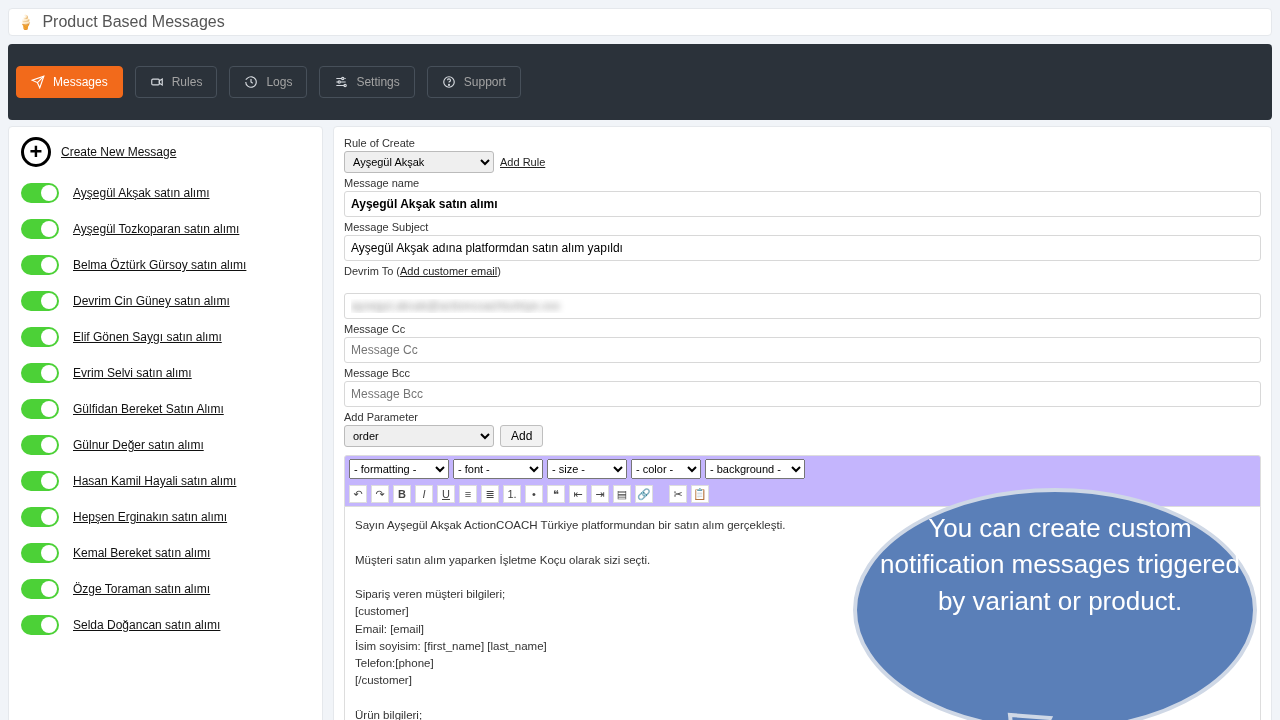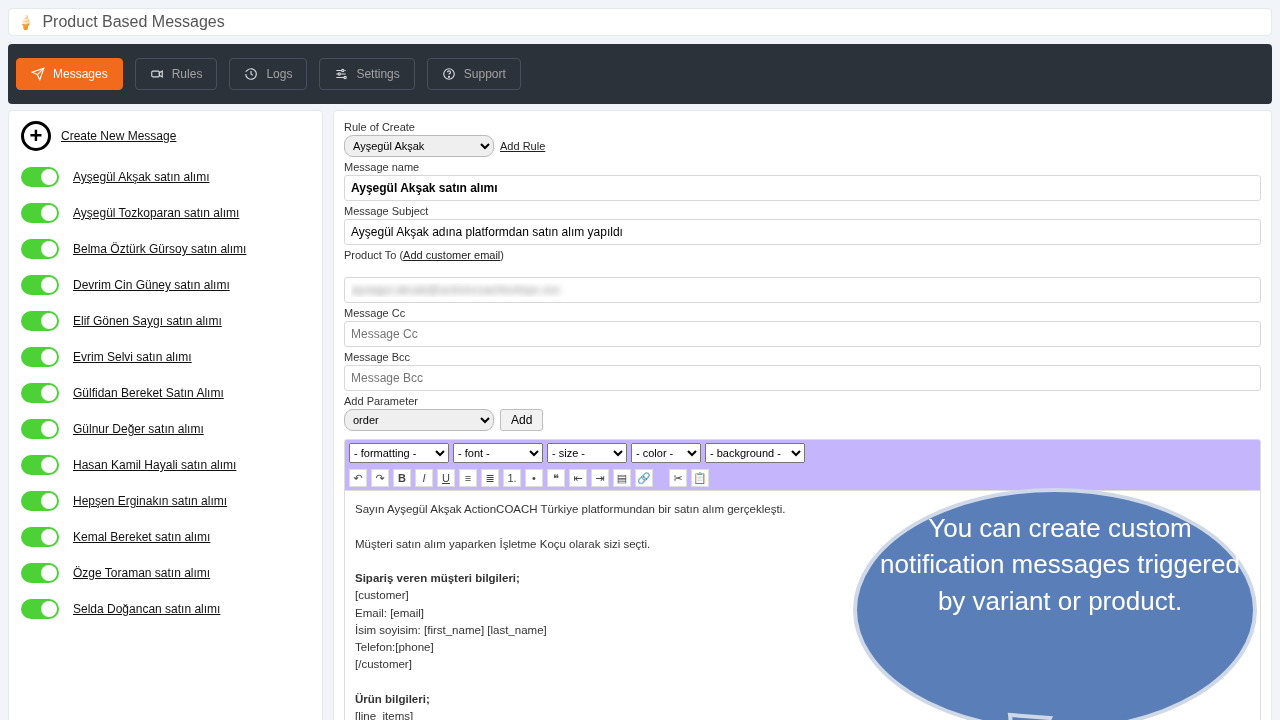--- a/index.html
+++ b/index.html
@@ -2,53 +2,53 @@
 <html><head>
 <meta charset="utf-8">
 <style>
   * { box-sizing: border-box; margin: 0; padding: 0; }
   body { font-family: Verdana, Geneva, sans-serif; font-size: 12px; background: #f1f4f8; color: #333; width:1280px; height:720px; overflow:hidden; position:relative; }
 
   .topbar { background:#fff; border:1px solid #e5e8ec; border-radius:4px; margin:8px; padding:4px 8px; display:flex; align-items:center; gap:8px; height:28px; }
   .topbar .logo { font-size:14px; }
   .topbar .title { font-size:16px; color:#555; }
 
-  .nav { background:#2b323a; margin:4px 8px; border-radius:4px; display:flex; gap:12px; padding:14px 8px; }
+  .nav { background:#2b323a; margin:4px 8px; border-radius:4px; display:flex; gap:12px; padding:22px 8px; }
   .nav-item { display:flex; align-items:center; gap:8px; padding:8px 14px; border-radius:4px; color:#a3a3a3; border:1px solid #47505a; font-size:12px; cursor:pointer; }
   .nav-item.active { background:#f26a1b; color:#fff; border-color:#f26a1b; }
   .nav-item .icon { width:14px; height:14px; display:inline-block; }
 
   .main { display:flex; gap:10px; margin:6px 8px; }
   .sidebar { width:315px; background:#fff; border-radius:4px; padding:10px 12px; border:1px solid #e5e8ec; }
   .create-row { display:flex; align-items:center; gap:10px; margin-bottom:8px; }
   .plus-circle { width:30px; height:30px; border:3px solid #000; border-radius:50%; display:flex; align-items:center; justify-content:center; font-size:22px; font-weight:bold; color:#000; line-height:1; }
   .create-link { text-decoration:underline; font-size:12px; color:#111; }
 
   .msg-row { display:flex; align-items:center; gap:14px; padding:8px 0; }
   .msg-link { text-decoration:underline; font-size:12px; color:#111; }
   .toggle { position:relative; width:38px; height:20px; background:#4cd137; border-radius:20px; flex-shrink:0; }
   .toggle::after { content:""; position:absolute; right:2px; top:2px; width:16px; height:16px; background:#fff; border-radius:50%; }
 
   .content { flex:1; background:#fff; border-radius:4px; border:1px solid #e5e8ec; padding:6px 10px; }
   .field-label { font-size:11px; color:#333; margin:4px 0 2px; }
   .row { display:flex; align-items:center; gap:6px; }
-  select.small { font-size:11px; padding:2px 4px; border:1px solid #bbb; border-radius:9px; height:22px; width:150px; }
+  select.small { font-size:11px; padding:2px 4px; border:1px solid #bbb; border-radius:3px; height:22px; width:150px; }
   .link { text-decoration:underline; font-size:11px; color:#222; }
   .text-input { width:100%; border:1px solid #d8d8d8; border-radius:3px; padding:4px 6px; font-size:12px; height:26px; }
   .text-input.bold { font-weight:bold; }
   .text-input.blur { color:transparent; text-shadow:0 0 6px rgba(0,0,0,0.45);margin-top:14px; }
   .btn { border:1px solid #bfbfbf; background:#f2f2f2; border-radius:3px; padding:3px 10px; font-size:12px; cursor:pointer; }
 
   .toolbar { display:flex; flex-wrap:wrap; gap:4px; align-items:center; font-size:11px; border:1px solid #ddd; padding:3px 4px; border-radius:3px 3px 0 0; background:#c4b5fd; }
   .toolbar select { font-size:11px; height:20px; }
   .toolbar .tb-row2 { display:flex; gap:4px; align-items:center; width:100%; margin-top:2px; }
   .tb-btn { width:18px; height:18px; display:inline-flex; align-items:center; justify-content:center; border:1px solid #ddd; background:#fff; font-size:11px; color:#444; cursor:pointer; }
 
   .editor { border:1px solid #ddd; border-top:none; padding:10px; font-size:11.5px; line-height:1.5; min-height:210px; border-radius:0 0 3px 3px; }
-  .editor b { font-weight:bold; }
+  .editor b { font-weight:normal; }
 
   .callout { position:absolute; right:10px; bottom:-40px; width:430px; height:300px; }
   .callout svg { position:absolute; inset:0; }
   .callout .text { position:absolute; top:50px; left:40px; right:30px; color:#fff; font-family:Verdana,Geneva,sans-serif; font-size:26px; text-align:center; line-height:1.4; }
 </style>
 </head>
 <body>
 
 <div class="topbar">
   <span class="logo">🍦</span>
@@ -179,21 +179,21 @@
       <span class="link">Add Rule</span>
     </div>
 
     <div class="field-label">Message name</div>
     <input class="text-input bold" value="Ayşegül Akşak satın alımı" style="">
 
     <div class="field-label">Message Subject</div>
     <input class="text-input" value="Ayşegül Akşak adına platformdan satın alım yapıldı" style="">
 
     <div class="field-label">
-      <span>Product To (</span><span class="link">Add customer email</span><span>)</span>
+      <span>Devrim To (</span><span class="link">Add customer email</span><span>)</span>
     </div>
     <input class="text-input blur" value="aysegul.aksak@actioncoachturkiye.xxx" style="">
 
     <div class="field-label">Message Cc</div>
     <input class="text-input" placeholder="Message Cc" style="">
 
     <div class="field-label">Message Bcc</div>
     <input class="text-input" placeholder="Message Bcc" style="">
 
     <div class="field-label">Add Parameter</div>

